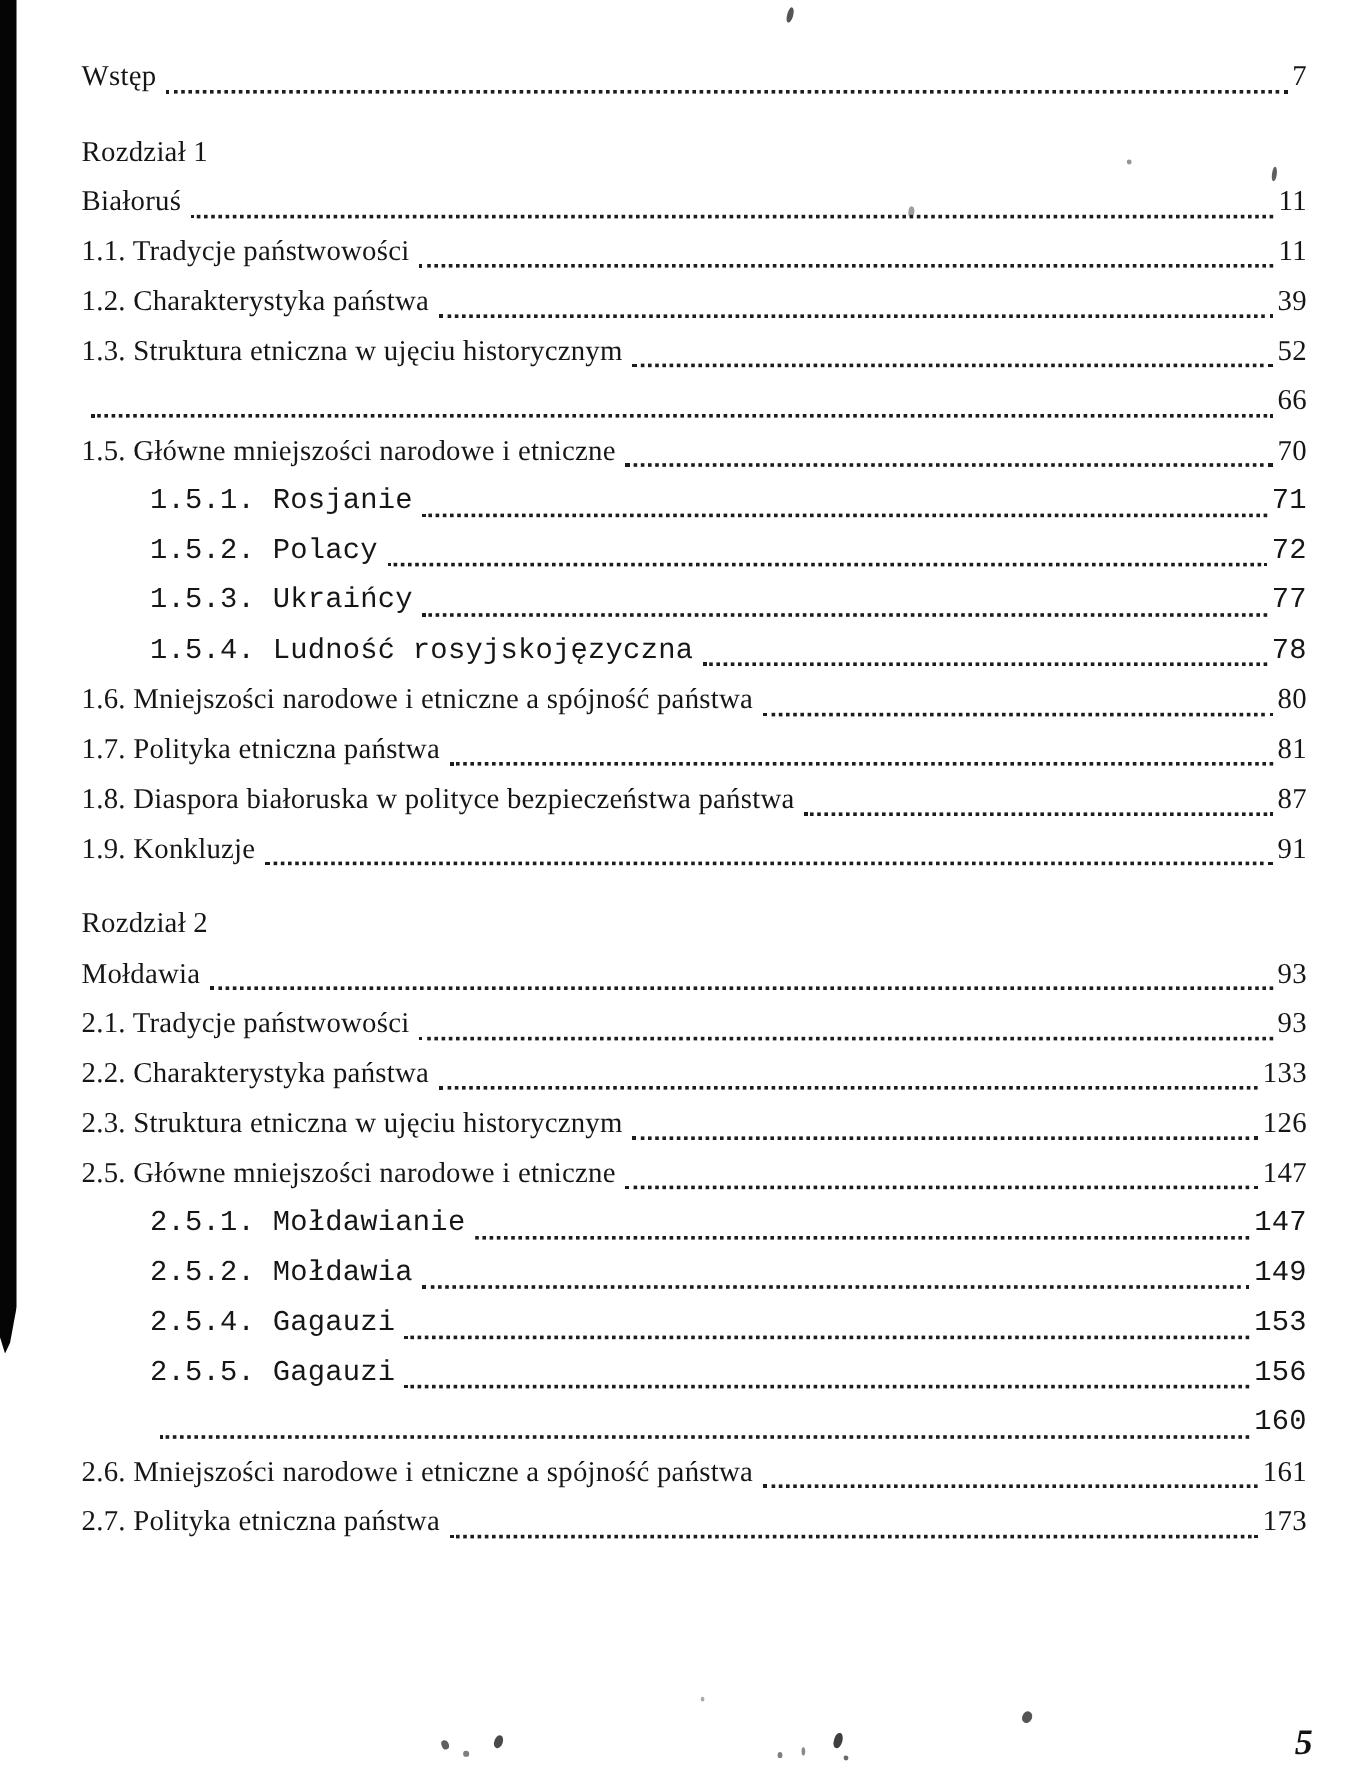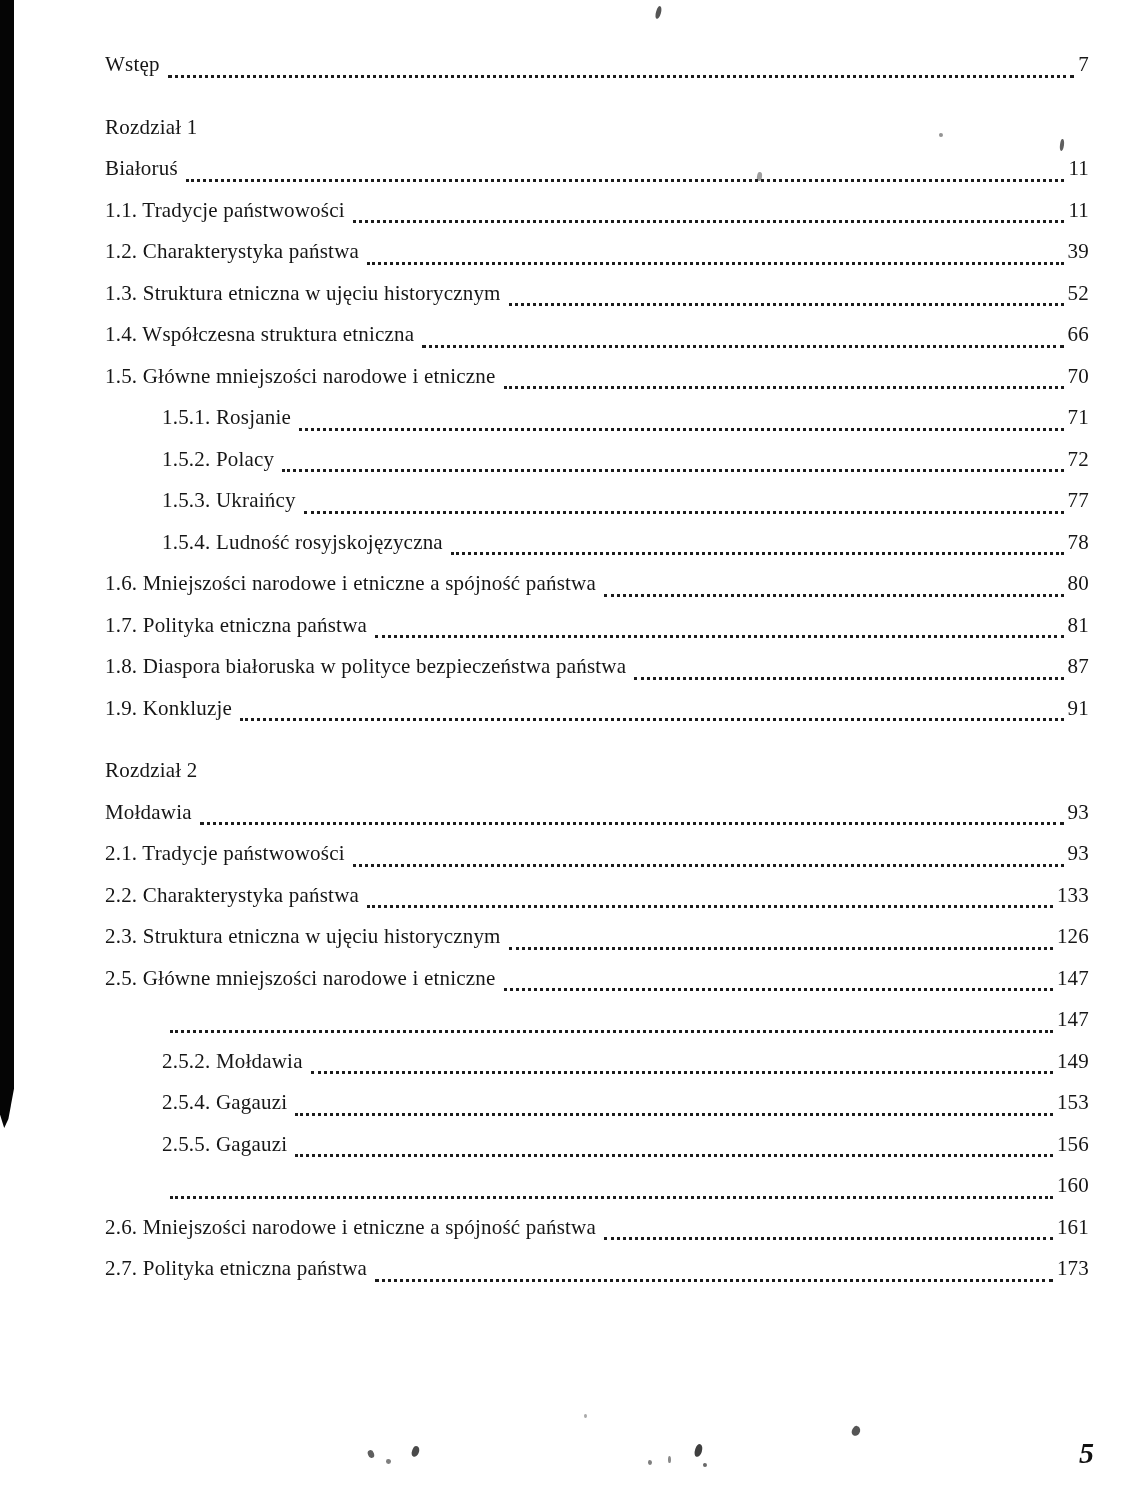--- a/index.html
+++ b/index.html
@@ -31,27 +31,26 @@
     position: absolute;
     left: 68px;
     right: 44px;
     top: 44px;
   }
 
   .row {
     display: flex;
     align-items: flex-end;
     line-height: 41.5px;
-    font-size: 21px;
+    font-size: 24px;
     white-space: nowrap;
     letter-spacing: 0.2px;
-    margin-left: 37px;
   }
   .row.gap { margin-top: 21px; text-align: right; }
-  .row.indent1 { padding-left: 57px; }
+  .row.indent1 { padding-left: 57px; font-family: Liberation Mono, monospace; }
 
   .label { flex: 0 0 auto; }
 
   .dots {
     flex: 1 1 auto;
     min-width: 18px;
     align-self: flex-end;
     height: 0;
     margin: 0 2px 8px 8px;
     border-bottom: 3.6px dotted #1c1c1c;
@@ -122,21 +121,20 @@
     <span class="label">1.2. Charakterystyka państwa</span>
     <span class="dots"></span>
     <span class="pagenum">39</span>
   </div>
     <div class="row">
     <span class="label">1.3. Struktura etniczna w ujęciu historycznym</span>
     <span class="dots"></span>
     <span class="pagenum">52</span>
   </div>
     <div class="row">
-    <span class="label">1.4. Współczesna struktura etniczna</span>
     <span class="dots"></span>
     <span class="pagenum">66</span>
   </div>
     <div class="row">
     <span class="label">1.5. Główne mniejszości narodowe i etniczne</span>
     <span class="dots"></span>
     <span class="pagenum">70</span>
   </div>
     <div class="row indent1">
     <span class="label">1.5.1. Rosjanie</span>
@@ -201,20 +199,21 @@
     <span class="label">2.3. Struktura etniczna w ujęciu historycznym</span>
     <span class="dots"></span>
     <span class="pagenum">126</span>
   </div>
     <div class="row">
     <span class="label">2.5. Główne mniejszości narodowe i etniczne</span>
     <span class="dots"></span>
     <span class="pagenum">147</span>
   </div>
     <div class="row indent1">
+    <span class="label">2.5.1. Mołdawianie</span>
     <span class="dots"></span>
     <span class="pagenum">147</span>
   </div>
     <div class="row indent1">
     <span class="label">2.5.2. Mołdawia</span>
     <span class="dots"></span>
     <span class="pagenum">149</span>
   </div>
     <div class="row indent1">
     <span class="label">2.5.4. Gagauzi</span>

